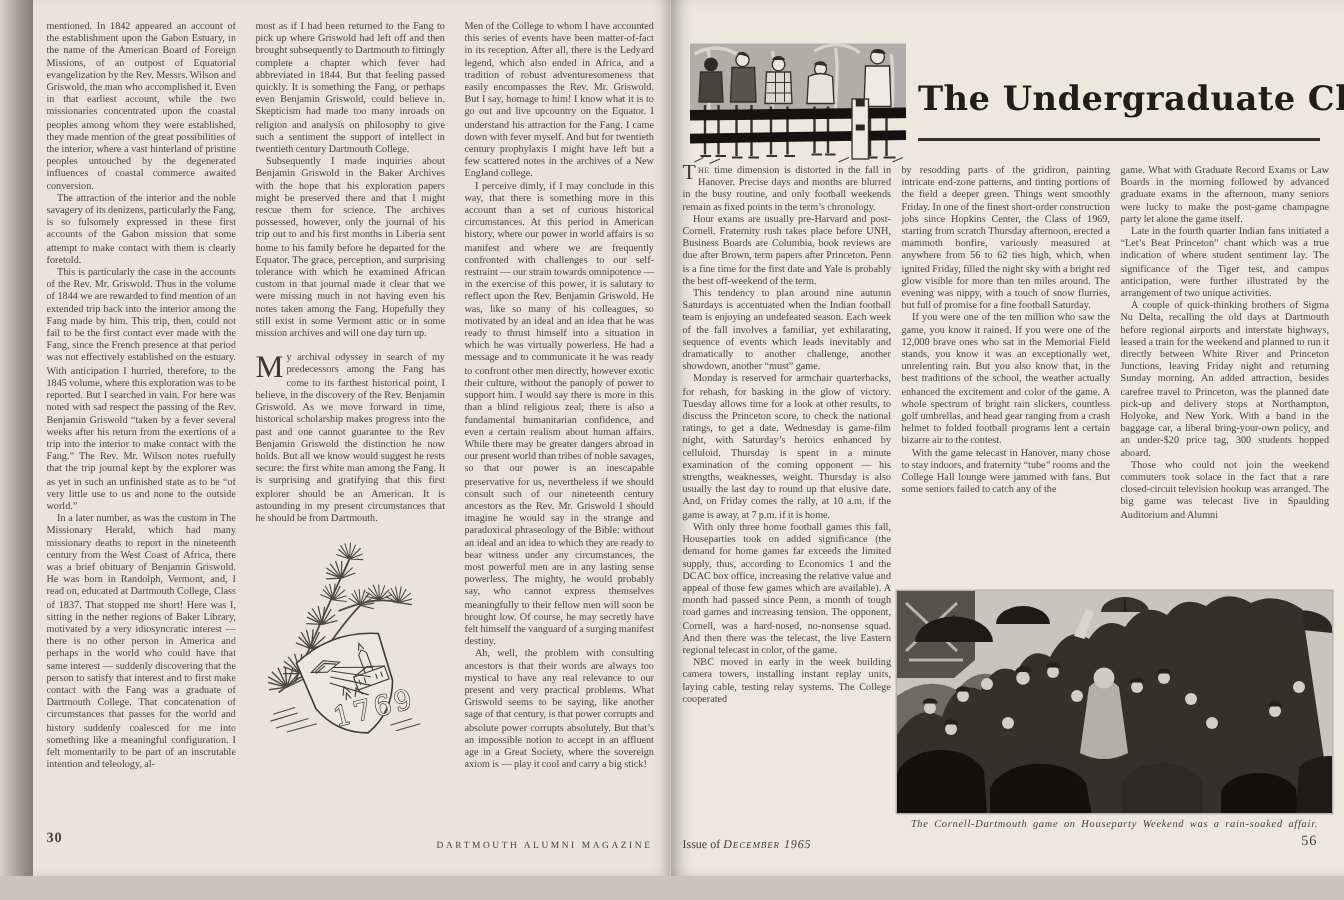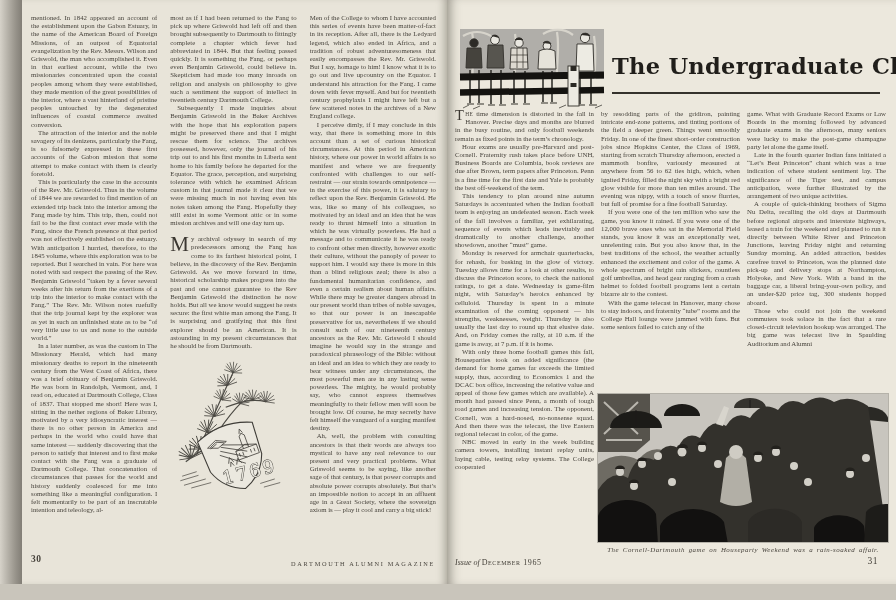--- a/index.html
+++ b/index.html
@@ -43,22 +43,22 @@
   .rp-col{position:absolute;top:110px;width:139px;overflow:hidden;}
   .rp-col1{left:8px;height:444px;}
   .rp-col2{left:154px;height:284px;}
   .rp-col3{left:300px;height:284px;}
   .photo-block{position:absolute;left:151px;top:394px;width:290px;}
   .crowd-photo{display:block;width:290px;height:148px;background:#c8c5be;
     outline:1px solid #b5b2a9;}
   .photo-caption{margin-top:4px;text-align:center;font-style:italic;
     font-size:6.9px;letter-spacing:.5px;word-spacing:1.5px;color:#45413a;}
   .rp-footer{position:absolute;left:8px;top:558px;font-size:8px;color:#45413a;}
-  .rp-footer .issue{font-style:italic;}
-  .rp-footer .date{font-variant:small-caps;letter-spacing:.6px;}
+  .rp-footer .issue{}
+  .rp-footer .date{font-variant:small-caps;letter-spacing:.6px;font-style:italic;}
   .rp-num{position:absolute;right:18px;top:556px;font-size:9.5px;letter-spacing:.5px;}
 </style>
 </head>
 <body>
 
 <div id="spread">
 
   <div class="edge-strip"></div>
   <div class="binding-mark"></div>
 
@@ -254,15 +254,15 @@
           <path d="M268,118 a22,14 0 0 1 22,-8 l0,40 h-24 z" fill="#1d1c19"></path>
         </g>
       </svg>
       <div class="photo-caption">The Cornell-Dartmouth game on Houseparty Weekend was a rain-soaked affair.</div>
     </div>
 
     <div class="rp-footer">
       <span class="issue">Issue of</span>
       <span class="date">December 1965</span>
     </div>
-    <div class="rp-num">31</div>
+    <div class="rp-num">56</div>
   </div>
 </div>
 
 </body></html>

